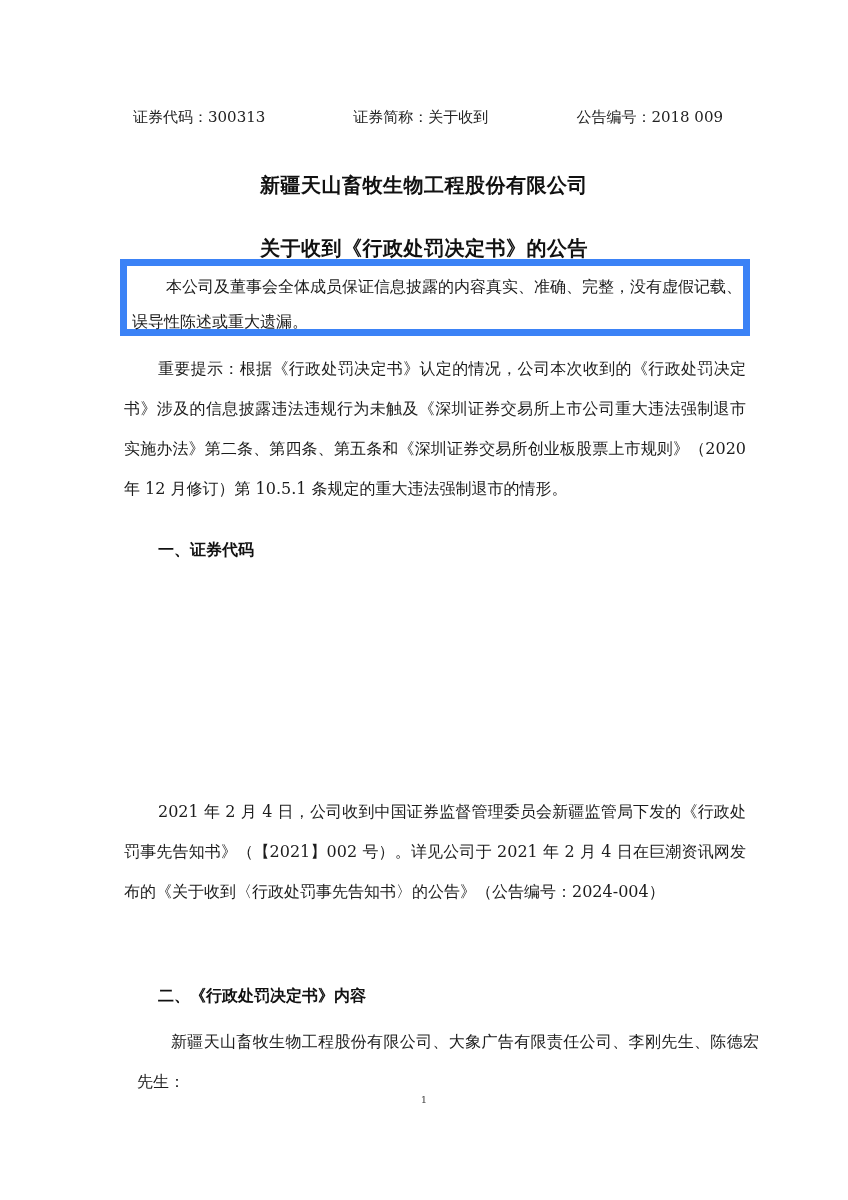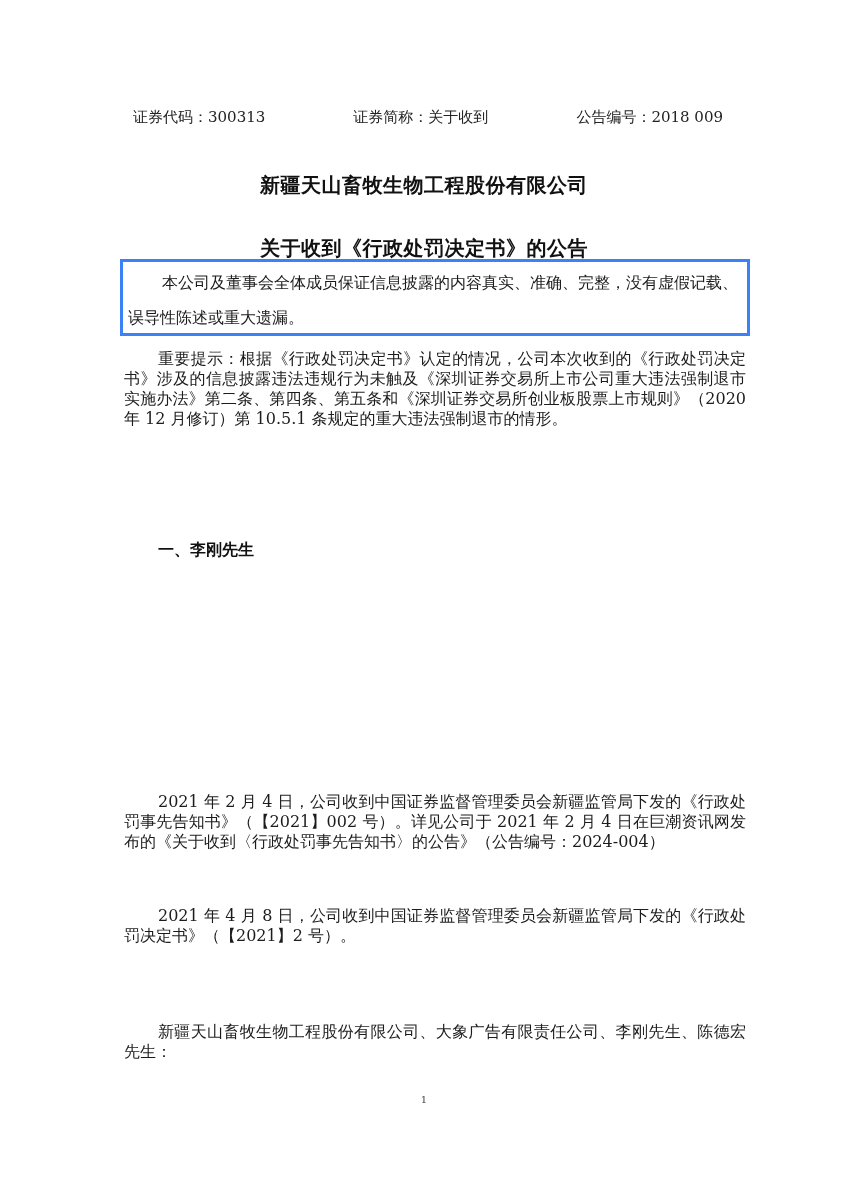--- a/index.html
+++ b/index.html
@@ -16,29 +16,29 @@
   }
   .title {
     position: absolute; left: 0; width: 848px; text-align: center;
     font-family: "DejaVu Sans", "Liberation Sans", sans-serif;
     font-weight: bold; font-size: 20px; color: #111; letter-spacing: 0.5px;
   }
   .t1 { top: 172px; }
   .t2 { top: 199px; margin-top: 36px; }
   .notice-box {
     position: absolute; left: 120px; top: 259px; width: 630px; height: 77px;
-    border: 3px solid #3b82f6; box-sizing: border-box;
+    border: 7px solid #3b82f6; box-sizing: border-box;
   }
   .notice-box p {
     margin: 0; position: absolute; left: 5px; width: 618px;
     font-size: 16px; line-height: 35px; text-indent: 34px;
   }
   .para {
     position: absolute; left: 124px; width: 622px; margin: 0;
-    font-size: 16px; line-height: 20px; text-indent: 34px;
+    font-size: 16px; line-height: 40px; text-indent: 34px;
     text-align: justify; color: #1c1c1c;
   }
   .heading {
     position: absolute; left: 158px; margin: 0;
     font-size: 16px; font-weight: bold; color: #111;
   }
   .page-num {
     position: absolute; top: 1094px; left: 0; width: 848px; text-align: center;
     font-size: 10px; color: #444;
   }
@@ -56,24 +56,24 @@
 
   <div class="title t1">新疆天山畜牧生物工程股份有限公司</div>
   <div class="title t2">关于收到《行政处罚决定书》的公告</div>
 
   <div class="notice-box">
     <p style="top:3px;">本公司及董事会全体成员保证信息披露的内容真实、准确、完整，没有虚假记载、误导性陈述或重大遗漏。</p>
   </div>
 
   <p class="para" style="top:349px;">重要提示：根据《行政处罚决定书》认定的情况，公司本次收到的《行政处罚决定书》涉及的信息披露违法违规行为未触及《深圳证券交易所上市公司重大违法强制退市实施办法》第二条、第四条、第五条和《深圳证券交易所创业板股票上市规则》（2020 年 12 月修订）第 10.5.1 条规定的重大违法强制退市的情形。</p>
 
-  <p class="heading" style="top:540px;">一、李刚先生</p>
+  <p class="heading" style="top:540px;">一、证券代码</p>
 
 
   <p class="para" style="top:792px;">2021 年 2 月 4 日，公司收到中国证券监督管理委员会新疆监管局下发的《行政处罚事先告知书》（【2021】002 号）。详见公司于 2021 年 2 月 4 日在巨潮资讯网发布的《关于收到〈行政处罚事先告知书〉的公告》（公告编号：2024-004）</p>
 
-  <p class="para" style="top:906px;">2021 年 4 月 8 日，公司收到中国证券监督管理委员会新疆监管局下发的《行政处罚决定书》（【2021】2 号）。</p>
 
+  <p class="heading" style="top:986px;">二、《行政处罚决定书》内容</p>
 
-  <p class="para" style="top:1022px;">新疆天山畜牧生物工程股份有限公司、大象广告有限责任公司、李刚先生、陈德宏先生：</p>
+  <p class="para" style="top:1022px;margin-left:13px;">新疆天山畜牧生物工程股份有限公司、大象广告有限责任公司、李刚先生、陈德宏先生：</p>
 
   <div class="page-num">1</div>
 </div>
 
 </body></html>

